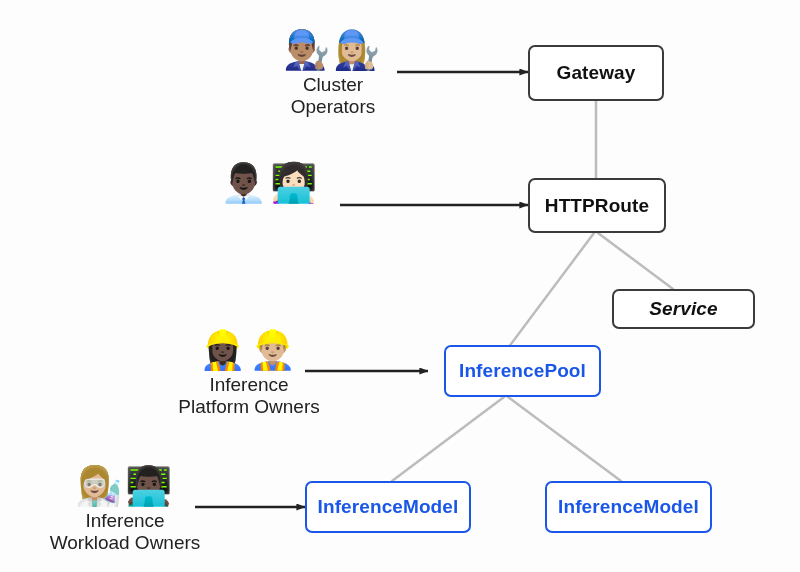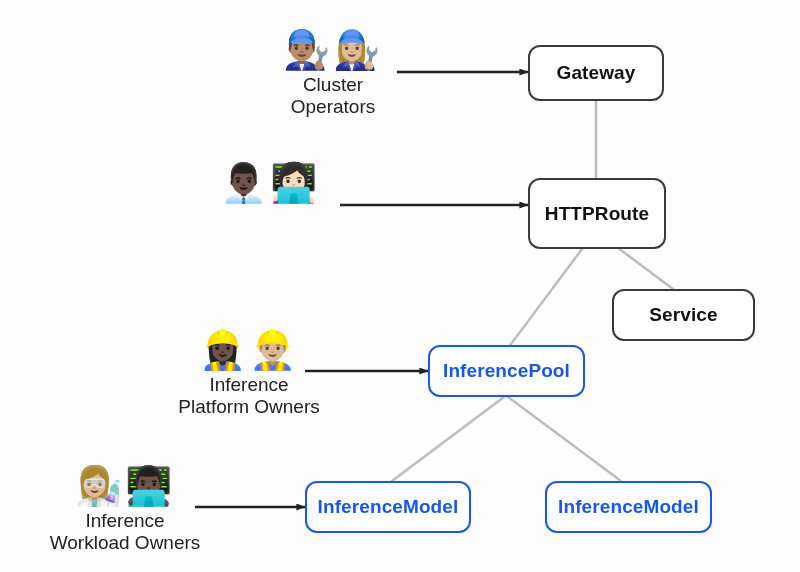--- a/index.html
+++ b/index.html
@@ -51,21 +51,21 @@
     text-align: center;
     font-family: "Liberation Sans", sans-serif;
     white-space: pre-line;
   }
 
   
   .node {
     position: absolute;
     box-sizing: border-box;
     background: #ffffff;
-    border-radius: 12px;
+    border-radius: 7px;
     display: flex;
     align-items: center;
     justify-content: center;
     font-weight: bold;
     font-size: 19px;
     letter-spacing: 0.1px;
     font-family: "Liberation Sans", sans-serif;
   }
   .node.dark {
     border: 2px solid #3b3b3b;
@@ -123,29 +123,29 @@
   <div class="persona" style="left:15px; top:464px;">
     <div class="persona-emojis">👩🏼‍🔬👨🏿‍💻</div>
     <div class="persona-label">Inference
 Workload Owners</div>
   </div>
 
   <div class="node dark" style="left:528px; top:45px; width:136px; height:56px;">
     <span>Gateway</span>
   </div>
 
-  <div class="node dark" style="left:528px; top:178px; width:138px; height:71px;">
+  <div class="node dark" style="left:528px; top:178px; width:138px; height:55px;">
     <span>HTTPRoute</span>
   </div>
 
-  <div class="node dark" style="left:612px; top:289px; width:143px; height:52px;">
+  <div class="node dark" style="left:612px; top:289px; width:143px; height:40px;font-style:italic;">
     <span>Service</span>
   </div>
 
-  <div class="node blue" style="left:428px; top:345px; width:157px; height:52px;">
+  <div class="node blue" style="left:444px; top:345px; width:157px; height:52px;">
     <span>InferencePool</span>
   </div>
 
   <div class="node blue" style="left:305px; top:481px; width:166px; height:52px;">
     <span>InferenceModel</span>
   </div>
 
   <div class="node blue" style="left:545px; top:481px; width:167px; height:52px;">
     <span>InferenceModel</span>
   </div>

